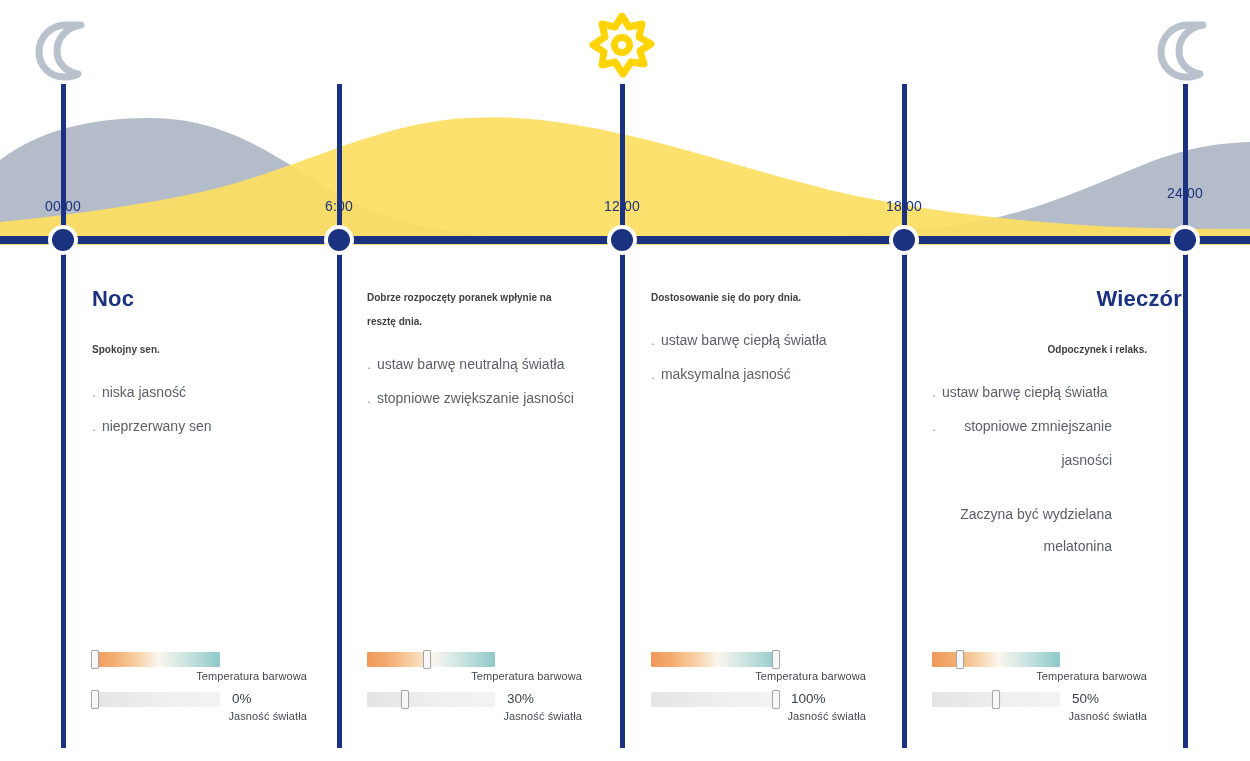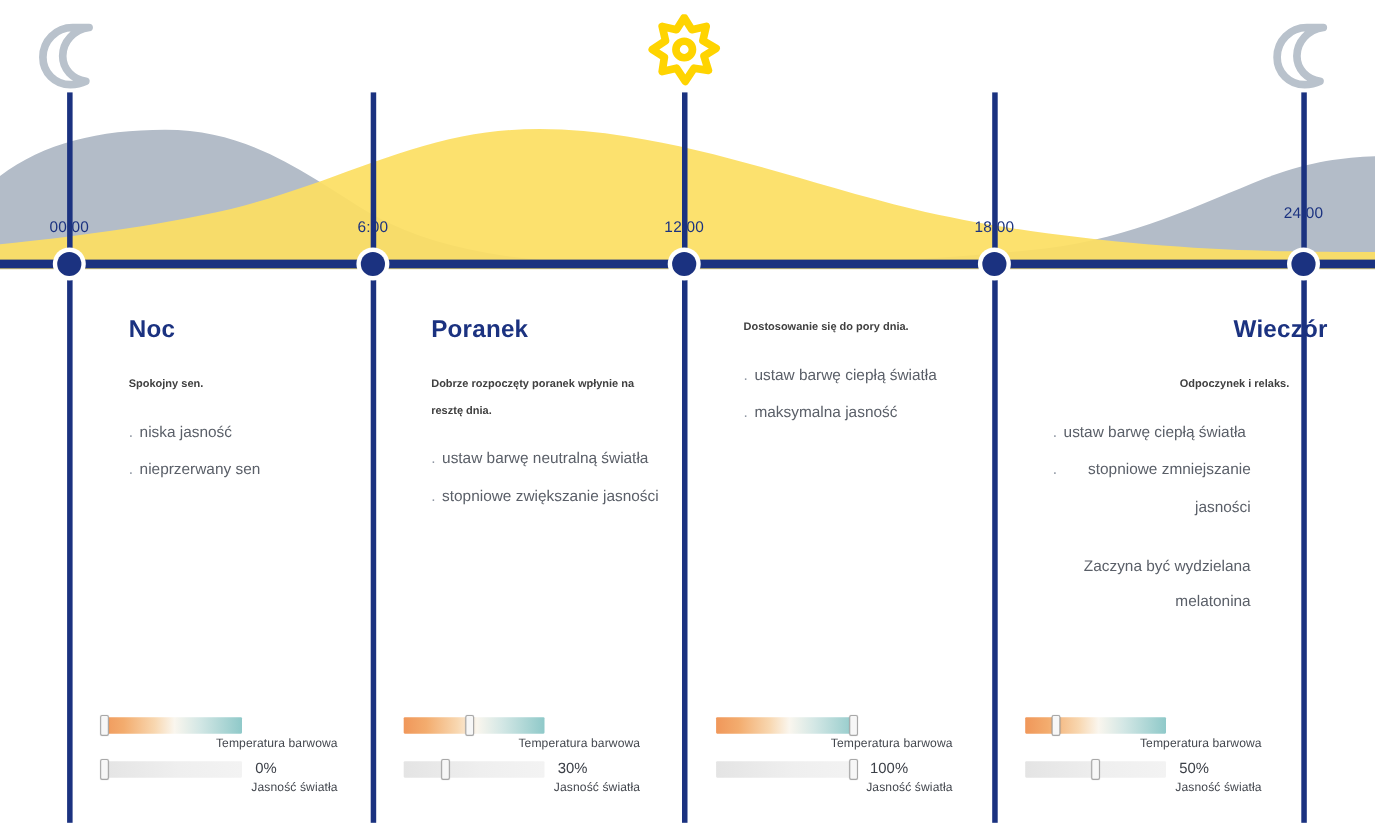--- a/index.html
+++ b/index.html
@@ -71,21 +71,20 @@
   .icon-wrap {
     position: absolute;
     transform: translateX(-50%);
   }
 
   
   .col {
     position: absolute;
     top: 286px;
     width: 250px;
-    margin-left: 25px;
   }
   .col h2 {
     font-size: 22px;
     font-weight: bold;
     color: #1B3280;
     letter-spacing: .2px;
     margin-bottom: 26px;
     line-height: 1.2;
   }
   .lead {
@@ -272,21 +271,20 @@
     <div class="slider-row">
       <div class="track bright">
         <div class="handle" style="left:2%;"></div>
       </div>
       <div class="pct">0%</div>
       <div class="slabel">Jasność światła</div>
     </div>
   </div>
 
   <div class="col" style="left:367px;">
-    <h2>Poranek</h2>
     <div class="lead">Dobrze rozpoczęty poranek wpłynie na resztę dnia.</div>
     <div class="bullet">
       <span class="dot">.</span>
       <span>ustaw barwę neutralną światła</span>
     </div>
     <div class="bullet">
       <span class="dot">.</span>
       <span>stopniowe zwiększanie jasności</span>
     </div>
   </div>

